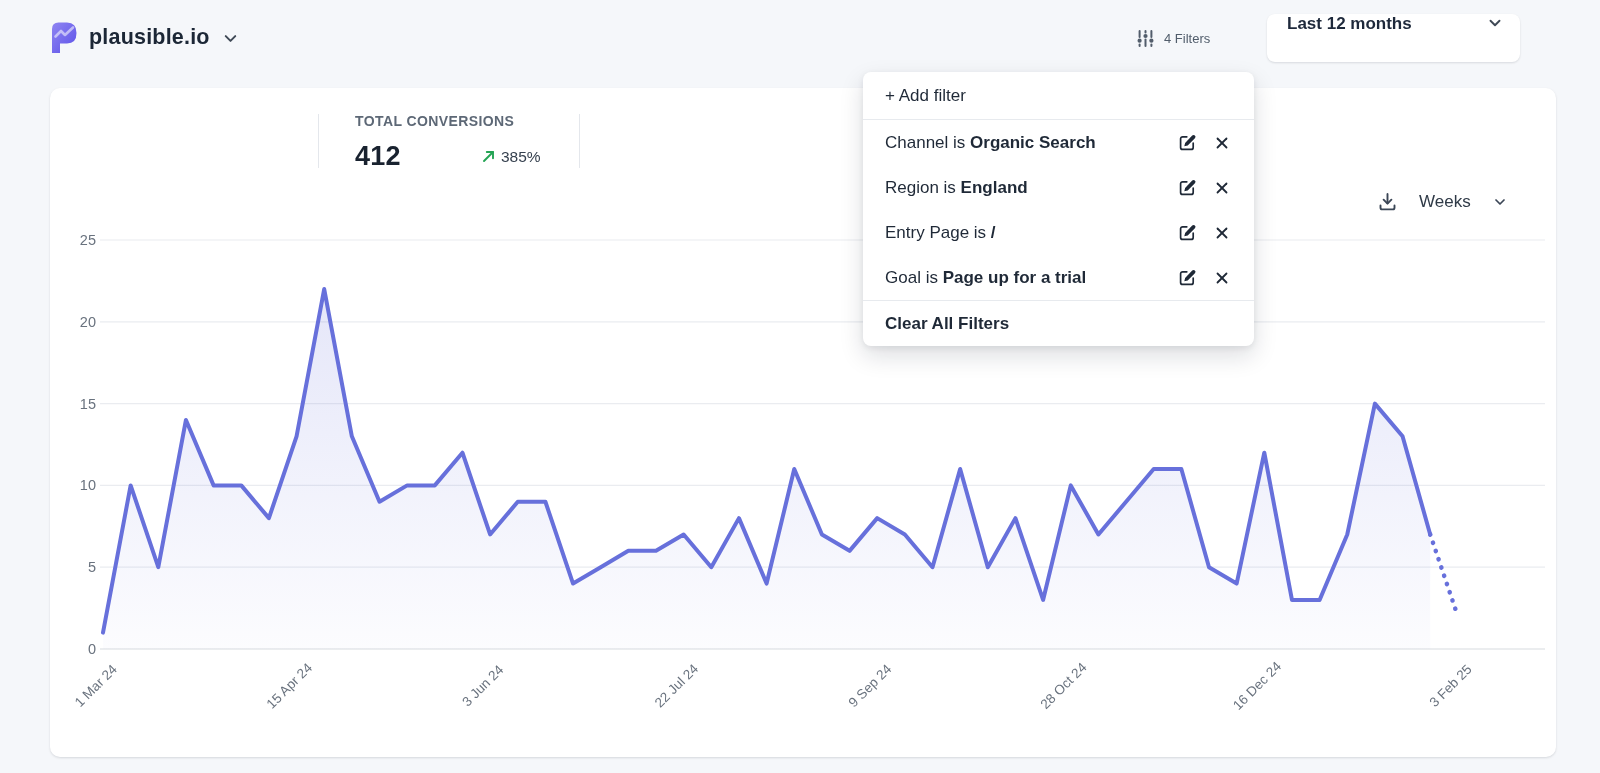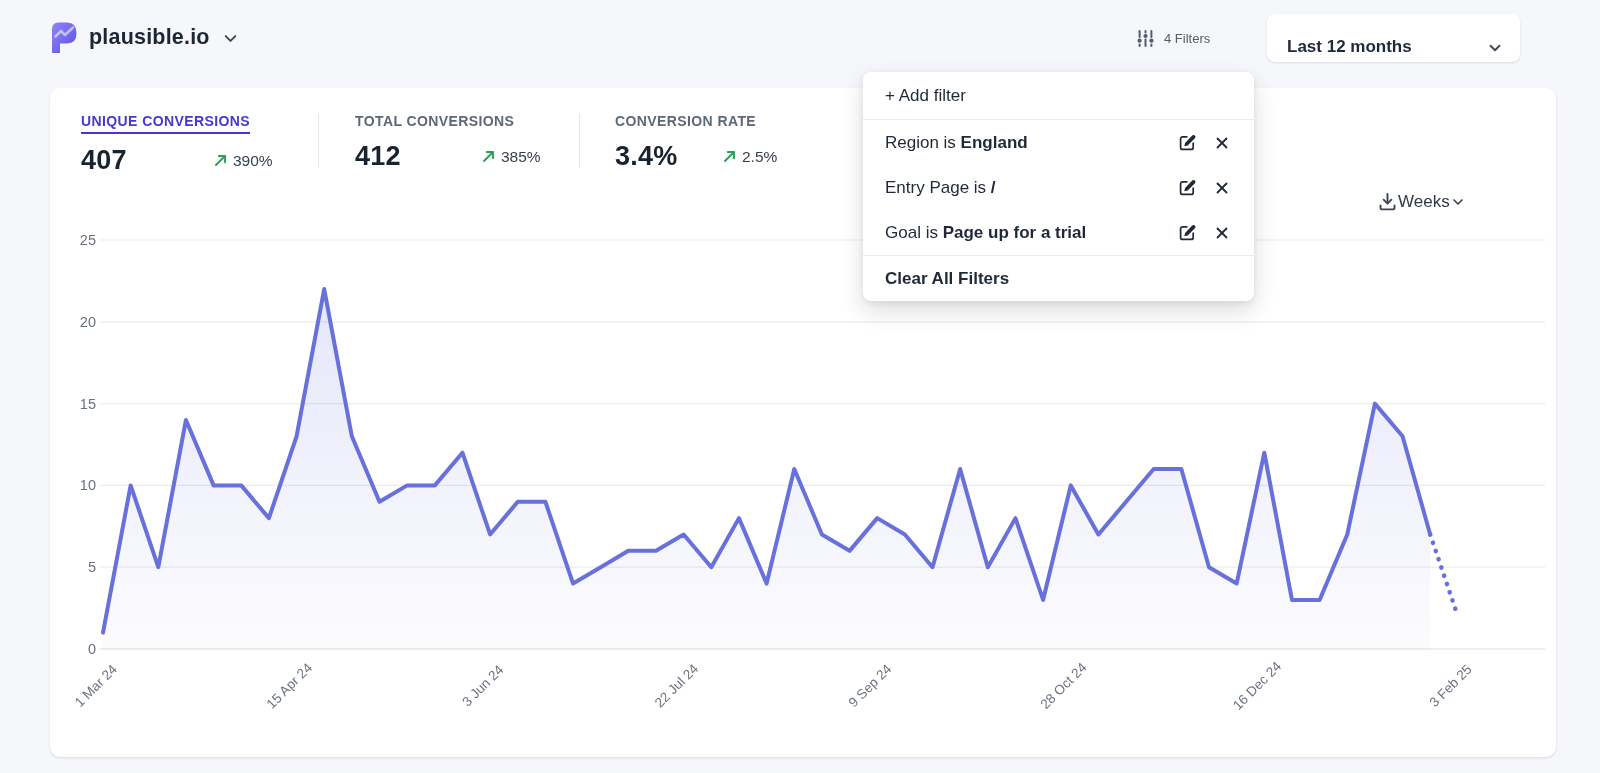--- a/index.html
+++ b/index.html
@@ -9,38 +9,38 @@
 
   
   .topbar { position:absolute; left:0; top:0; width:100%; height:76px; }
   .site-switcher { position:absolute; left:48px; top:20px; display:flex; align-items:center; gap:11px; cursor:pointer; }
   .site-name { font-size:21.5px; font-weight:700; color:#1c2736; letter-spacing:.2px; }
   .site-switcher .chev { margin-top:3px; display:flex; }
   .filters-toggle { position:absolute; left:1136px; top:20px; height:36px; display:flex; align-items:center; gap:9px; cursor:pointer; }
   .filters-toggle span.lbl { font-size:13px; color:#515d6b; }
   .datebox { position:absolute; left:1267px; top:14px; width:253px; height:48px; background:#ffffff; border-radius:8px;
              box-shadow:0 1px 2px rgba(16,24,40,.07), 0 1px 3px rgba(16,24,40,.06);
-             display:flex; align-items:flex-end; padding:0 16px 5px 20px; cursor:pointer; }
+             display:flex; align-items:flex-start; padding:0 16px 5px 20px; cursor:pointer; }
   .datebox .lbl { font-size:17px; font-weight:700; color:#1e293b; }
   .datebox .chev { margin-left:auto; display:flex; }
 
   
   .card { position:absolute; left:50px; top:88px; width:1506px; height:669px; background:#ffffff; border-radius:10px;
           box-shadow:0 1px 2px rgba(16,24,40,.06), 0 1px 3px rgba(16,24,40,.08); }
   .stats-row { position:absolute; left:0; top:0; width:100%; height:100px; }
   .stat { position:absolute; top:24px; cursor:pointer; }
   .stat-label { display:inline-block; font-size:14px; font-weight:700; letter-spacing:.4px; color:#5d6876; text-transform:uppercase; }
   .stat.active .stat-label { color:#4636d4; border-bottom:2px solid #4636d4; padding-bottom:3px; }
   .stat-value-row { display:flex; align-items:center; margin-top:11px; }
   .stat-value { font-size:27px; font-weight:700; color:#19222f; letter-spacing:.2px; }
   .stat-change { display:flex; align-items:center; gap:5px; }
   .stat-change .pct { font-size:15.5px; color:#36414f; }
   .stat-divider { position:absolute; top:26px; width:1px; height:54px; background:#e4e7ec; }
 
-  .weeks-control { position:absolute; left:1327px; top:103px; display:flex; align-items:center; gap:0; cursor:pointer; }
+  .weeks-control { position:absolute; left:1327px; top:103px; display:flex; align-items:center; gap:21px; cursor:pointer; }
   .weeks-control .lbl { font-size:17px; font-weight:500; color:#2f3a47; }
 
   .chart { position:absolute; left:22px; top:140px; width:1482px; height:512px; }
   .chart text { font-family:"Liberation Sans", sans-serif; }
 
   
   .filter-panel { position:absolute; left:863px; top:72px; width:391px; background:#ffffff; border-radius:8px; z-index:20;
                   box-shadow:0 10px 24px rgba(16,24,40,.14), 0 2px 6px rgba(16,24,40,.08); overflow:hidden; }
   .fp-row { display:flex; align-items:center; padding:0 40px 0 22px; font-size:17px; color:#1f2937; cursor:pointer; }
   .fp-add { height:47px; }
@@ -105,54 +105,30 @@
       <span class="chev">
         <svg width="18" height="18" viewBox="0 0 20 20">
             <path d="M5 7.5 L10 12.5 L15 7.5" fill="none" stroke="#3f4956" stroke-width="2.1" stroke-linecap="round" stroke-linejoin="round"></path>
           </svg>
       </span>
     </div>
   </div>
 
   <div class="card">
     <div class="stats-row">
-        <div class="stat active" style="left: 31px;"><span class="stat-label">UNIQUE CONVERSIONS</span><div class="stat-value-row">
-            <span class="stat-value" style="width:132px">407</span>
-            <span class="stat-change">
-              <span style="display:flex">
-                <svg width="15" height="15" viewBox="0 0 15 15" fill="none" stroke="#24a454" stroke-width="1.9" stroke-linecap="round" stroke-linejoin="round">
-                  <path d="M3 12 L12 3"></path>
-                  <path d="M5.8 3 H12 V9.2"></path>
-                </svg>
-              </span>
-              <span class="pct">390%</span>
-            </span>
-          </div></div>
         <div class="stat" style="left: 305px;"><span class="stat-label">TOTAL CONVERSIONS</span><div class="stat-value-row">
             <span class="stat-value" style="width:126px">412</span>
             <span class="stat-change">
               <span style="display:flex">
                 <svg width="15" height="15" viewBox="0 0 15 15" fill="none" stroke="#24a454" stroke-width="1.9" stroke-linecap="round" stroke-linejoin="round">
                   <path d="M3 12 L12 3"></path>
                   <path d="M5.8 3 H12 V9.2"></path>
                 </svg>
               </span>
               <span class="pct">385%</span>
-            </span>
-          </div></div>
-        <div class="stat" style="left: 565px;"><span class="stat-label">CONVERSION RATE</span><div class="stat-value-row">
-            <span class="stat-value" style="width:107px">3.4%</span>
-            <span class="stat-change">
-              <span style="display:flex">
-                <svg width="15" height="15" viewBox="0 0 15 15" fill="none" stroke="#24a454" stroke-width="1.9" stroke-linecap="round" stroke-linejoin="round">
-                  <path d="M3 12 L12 3"></path>
-                  <path d="M5.8 3 H12 V9.2"></path>
-                </svg>
-              </span>
-              <span class="pct">2.5%</span>
             </span>
           </div></div>
         <div class="stat-divider" style="left: 268px;"></div>
         <div class="stat-divider" style="left: 529px;"></div>
       </div>
 
     <div class="weeks-control">
       <span class="icon-btn">
         <svg width="21" height="21" viewBox="0 0 21 21" fill="none" stroke="#3b4656" stroke-width="1.9" stroke-linecap="round" stroke-linejoin="round">
           <path d="M10.5 3 v9.2"></path>
@@ -201,20 +177,36 @@
       </svg>
   </div>
 
   <div class="filter-panel">
     <div class="fp-row fp-add">
       <span>+ Add filter</span>
     </div>
     <div class="fp-divider"></div>
     <div id="fp-rows">
         <div class="fp-item">
+          <span class="ftext"><span>Channel is</span> <b>Organic Search</b></span>
+          <span class="spacer"></span>
+          <span class="icon-btn">
+            <svg width="19" height="19" viewBox="0 0 19 19" fill="none" stroke="#1f2937" stroke-width="1.7" stroke-linecap="round" stroke-linejoin="round">
+              <path d="M15.2 10.2 v4.2 a2 2 0 0 1 -2 2 H4.6 a2 2 0 0 1 -2 -2 V5.8 a2 2 0 0 1 2 -2 h4.2"></path>
+              <path d="M14.2 2.6 a1.9 1.9 0 0 1 2.7 2.7 L9.7 12.5 L6.3 13.3 L7.1 9.9 Z" fill="#1f2937" stroke="none"></path>
+            </svg>
+          </span>
+          <span class="icon-btn">
+            <svg width="16" height="16" viewBox="0 0 16 16" stroke="#1f2937" stroke-width="1.8" stroke-linecap="round">
+              <path d="M3.5 3.5 L12.5 12.5"></path>
+              <path d="M12.5 3.5 L3.5 12.5"></path>
+            </svg>
+          </span>
+        </div>
+        <div class="fp-item">
           <span class="ftext"><span>Region is</span> <b>England</b></span>
           <span class="spacer"></span>
           <span class="icon-btn">
             <svg width="19" height="19" viewBox="0 0 19 19" fill="none" stroke="#1f2937" stroke-width="1.7" stroke-linecap="round" stroke-linejoin="round">
               <path d="M15.2 10.2 v4.2 a2 2 0 0 1 -2 2 H4.6 a2 2 0 0 1 -2 -2 V5.8 a2 2 0 0 1 2 -2 h4.2"></path>
               <path d="M14.2 2.6 a1.9 1.9 0 0 1 2.7 2.7 L9.7 12.5 L6.3 13.3 L7.1 9.9 Z" fill="#1f2937" stroke="none"></path>
             </svg>
           </span>
           <span class="icon-btn">
             <svg width="16" height="16" viewBox="0 0 16 16" stroke="#1f2937" stroke-width="1.8" stroke-linecap="round">

